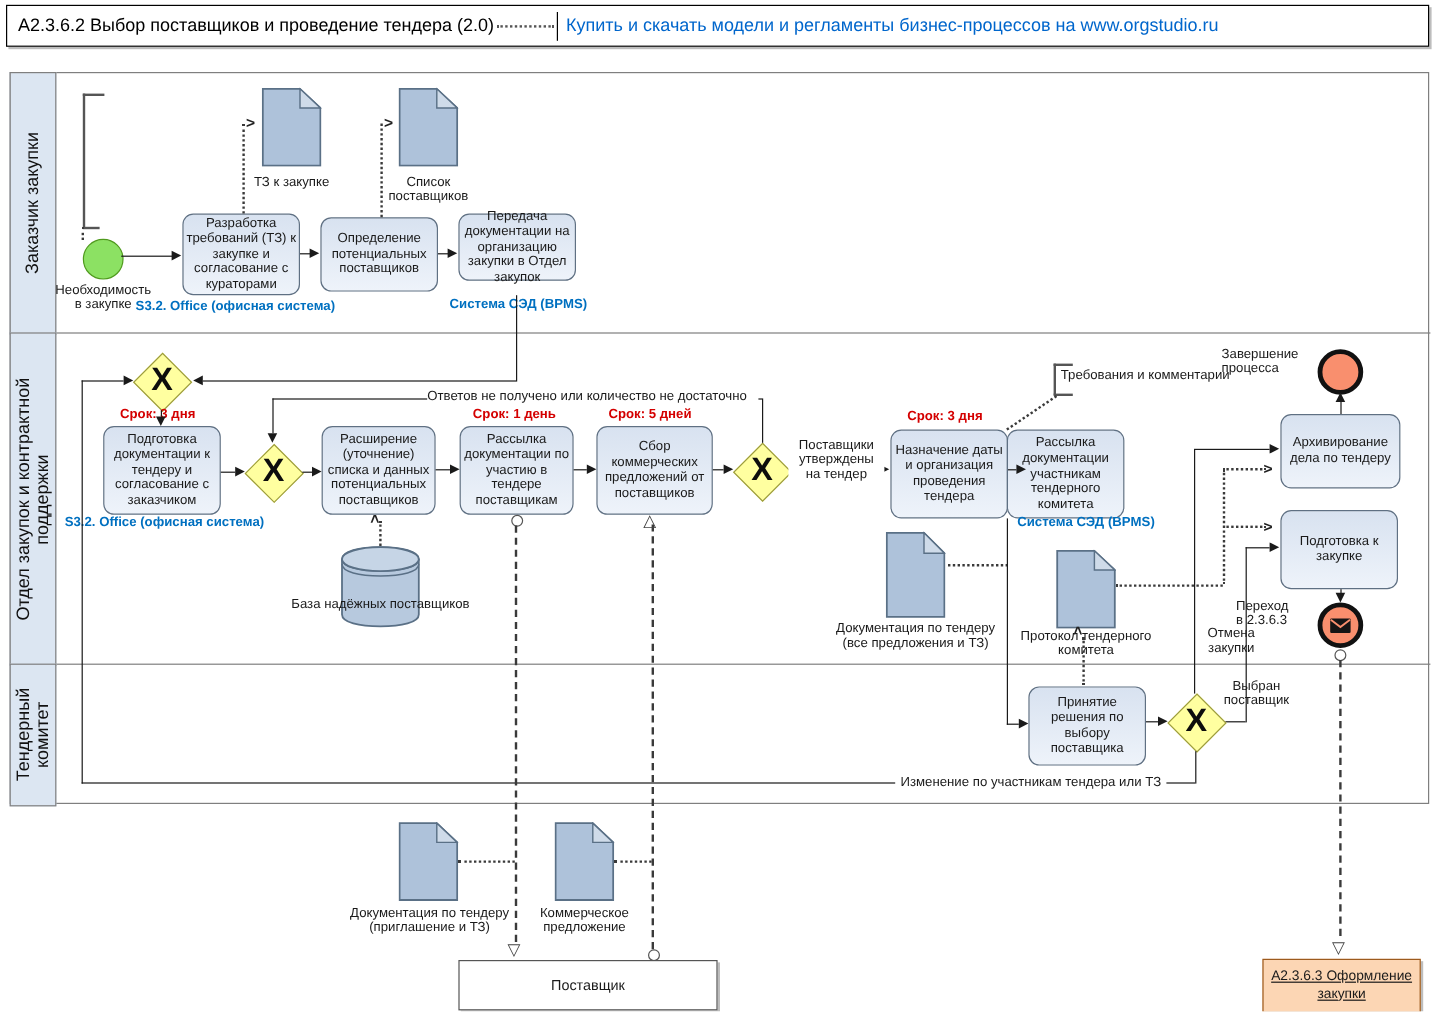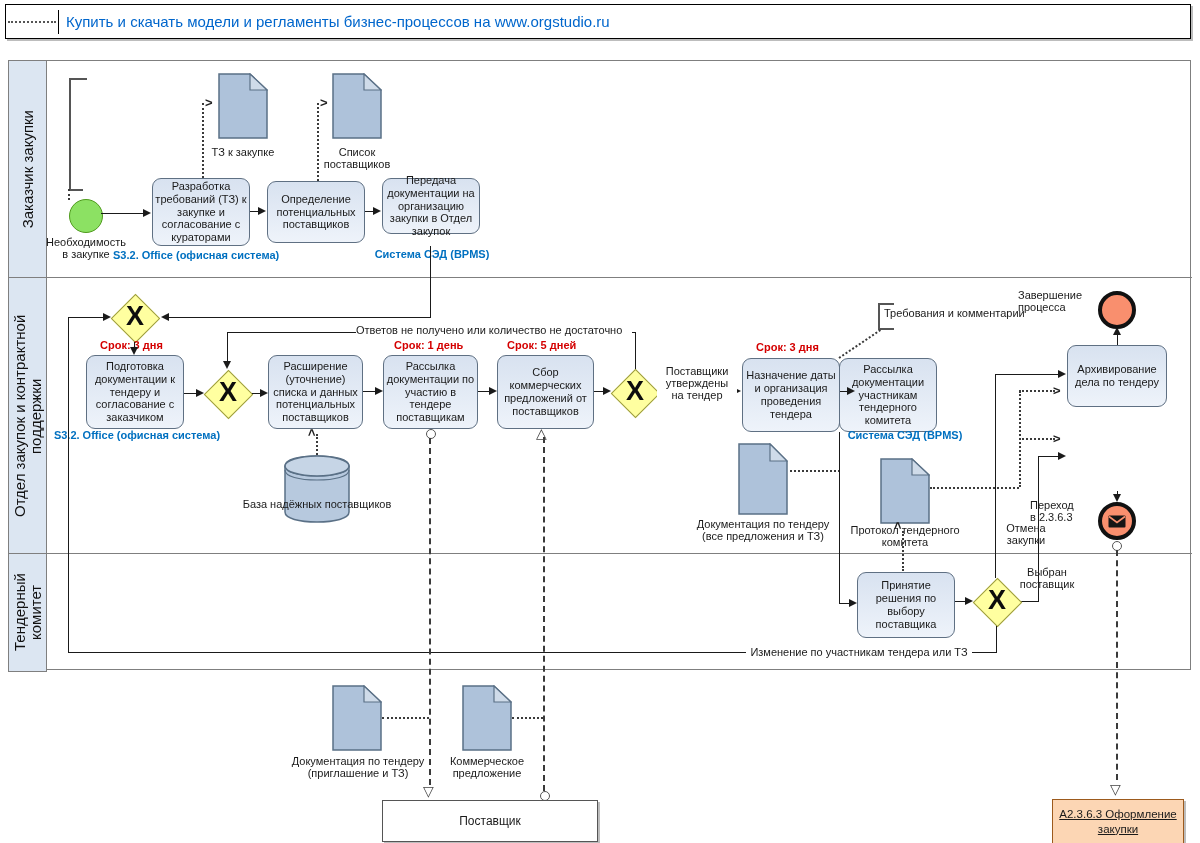--- a/index.html
+++ b/index.html
@@ -55,20 +55,21 @@
             display:flex;align-items:center;justify-content:center;font-size:12px;}
   .nextproc{background:#fcd6b4;border:1.5px solid #9c5a1d;box-shadow:2px 2px 0 #bdbdbd;
             display:flex;align-items:center;justify-content:center;text-align:center;font-size:11.5px;line-height:1.25;}
 </style>
 </head>
 <body>
 
 <div id="stage">
 
   <div id="titlebar">
+    <span class="title-left">A2.3.6.2 Выбор поставщиков и проведение тендера (2.0)</span>
     <div class="leader"></div>
     <div class="tsep"></div>
     <span class="title-right">Купить и скачать модели и регламенты бизнес-процессов на www.orgstudio.ru</span>
   </div>
 
   <div class="abs pool-border" style="left:8px;top:60px;width:1181px;height:608px;"></div>
   <div class="abs laneline" style="left:8px;top:277px;width:1184px;height:1.2px;"></div>
   <div class="abs laneline" style="left:8px;top:553px;width:1184px;height:1.2px;"></div>
   <div class="abs lane-cell" style="left:8px;top:60px;width:37px;height:217px;">
     <span class="vtext">Заказчик закупки</span>
@@ -216,20 +217,23 @@
 
   <div class="abs task" style="left:1067px;top:345px;width:100px;height:62px;">
       <span>Архивирование дела по тендеру</span>
     </div>
   <div class="abs evt evt-end" style="left:1098px;top:291px;"></div>
   <div class="abs lbl r pre" style="left:1018px;top:289px;width:78px;">Завершение
 процесса</div>
   <div class="abs v" style="left:1117px;top:335px;height:10px;"></div>
   <div class="abs au" style="left:1113px;top:327px;"></div>
 
+  <div class="abs task" style="left:1067px;top:425px;width:98px;height:66px;">
+      <span>Подготовка к закупке</span>
+    </div>
   <div class="abs evt evt-end" style="left:1098px;top:502px;">
     <svg width="18" height="13">
         <rect x="0.5" y="0.5" width="17" height="12" rx="1" fill="#151515"></rect>
         <path d="M1 1.5 L9 7.5 L17 1.5" stroke="#f98f6e" stroke-width="1.6" fill="none"></path>
       </svg>
   </div>
   <div class="abs lbl r pre" style="left:1030px;top:499px;width:66px;">Переход
 в 2.3.6.3</div>
   <div class="abs v" style="left:1117px;top:491px;height:4px;"></div>
   <div class="abs ad" style="left:1113px;top:494px;"></div>

